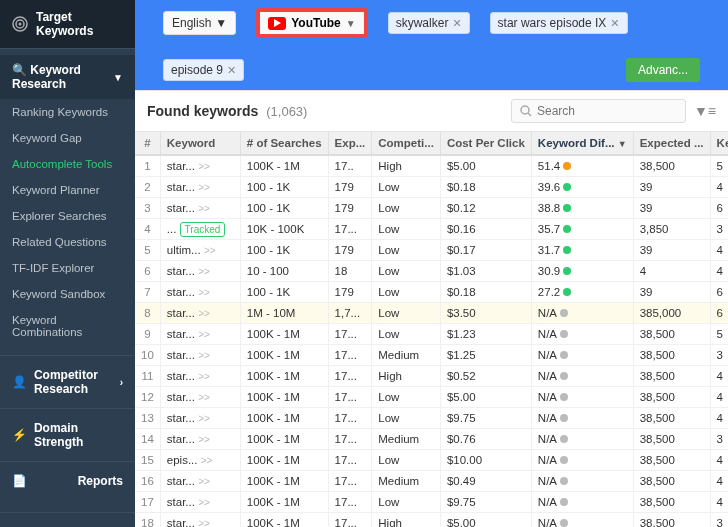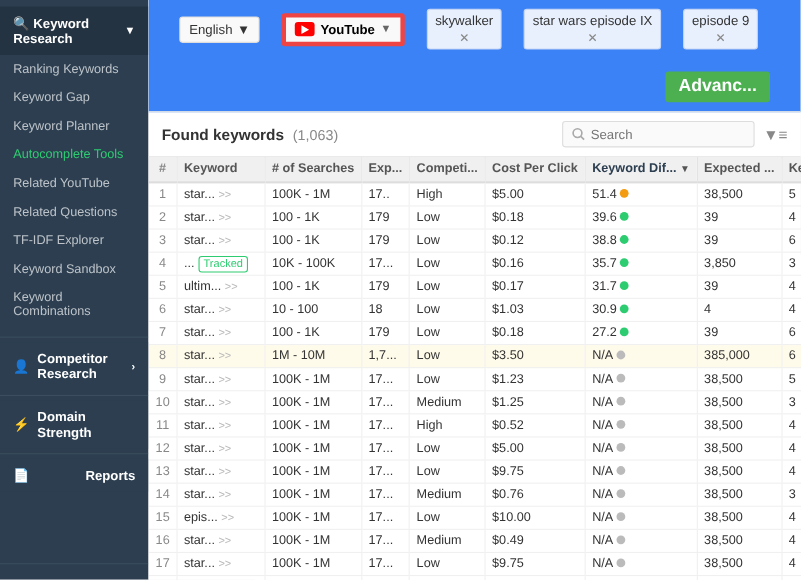--- a/index.html
+++ b/index.html
@@ -21,23 +21,23 @@
     .main { flex: 1; display: flex; flex-direction: column; height: 527px; overflow: hidden; background: #fff; }
 
     
     .topbar { display: flex; align-items: center; padding: 8px 28px; gap: 20px; border-bottom: 1px solid #e5e5e5; background: #3b82f6; flex-wrap: wrap; }
     .lang-selector { display: flex; align-items: center; gap: 4px; font-size: 12px; color: #333; cursor: pointer; padding: 4px 8px; border: 1px solid #ddd; border-radius: 3px; background: #f9f9f9; }
     .yt-badge { display: flex; align-items: center; gap: 5px; background: #f9f9f9; border: 4px solid #ef4444; border-radius: 3px; padding: 4px 8px; cursor: pointer; }
     .yt-icon { width: 18px; height: 13px; background: #ff0000; border-radius: 3px; display: flex; align-items: center; justify-content: center; }
     .yt-icon::after { content: ''; border-left: 7px solid #fff; border-top: 4px solid transparent; border-bottom: 4px solid transparent; }
     .yt-label { font-size: 12px; font-weight: bold; }
     .yt-dropdown { font-size: 10px; color: #666; }
-    .tag { display: flex; align-items: center; gap: 4px; background: #e8f0fe; border: 1px solid #c5d5f5; border-radius: 3px; padding: 3px 7px; font-size: 12px; color: #333; flex-direction: column; }
+    .tag { display: flex; align-items: center; gap: 4px; background: #e8f0fe; border: 1px solid #c5d5f5; border-radius: 3px; padding: 3px 7px; font-size: 12px; color: #333; }
     .tag-close { color: #888; cursor: pointer; font-size: 11px; line-height: 1; }
-    .advance-btn { margin-left: auto; background: #4CAF50; color: #fff; border: none; border-radius: 3px; padding: 5px 12px; cursor: pointer; font-size: 16px; font-weight: bold; }
+    .advance-btn { margin-left: auto; background: #4CAF50; color: #fff; border: none; border-radius: 3px; padding: 5px 12px; cursor: pointer; font-size: 12px; }
 
     
     .found-bar { display: flex; align-items: center; padding: 8px 12px; gap: 8px; border-bottom: 1px solid #e5e5e5; }
     .found-title { font-size: 14px; font-weight: bold; color: #333; }
     .found-count { color: #888; font-size: 13px; }
     .search-box { margin-left: auto; display: flex; align-items: center; border: 1px solid #ddd; border-radius: 3px; padding: 4px 8px; gap: 5px; background: #fafafa; }
     .search-box input { border: none; background: transparent; outline: none; font-size: 12px; width: 140px; color: #999; }
     .filter-icon { color: #888; font-size: 14px; cursor: pointer; }
 
     
@@ -61,40 +61,48 @@
     .dot-orange { background: #f39c12; }
     .dot-gray { background: #bbb; }
     .tracked-badge { border: 1px solid #2ecc71; color: #2ecc71; border-radius: 3px; padding: 1px 4px; font-size: 10px; }
     .sort-arrow { color: #555; font-size: 9px; }
     th.sort-active { color: #2c3e50; }
   </style>
 </head>
 <body>
 
 <nav class="sidebar">
+  <div class="sidebar-header">
+    <svg width="16" height="16" viewBox="0 0 16 16" fill="none">
+      <circle cx="8" cy="8" r="7" stroke="#aaa" stroke-width="1.5" fill="none"></circle>
+      <circle cx="8" cy="8" r="4" stroke="#aaa" stroke-width="1.5" fill="none"></circle>
+      <circle cx="8" cy="8" r="1.5" fill="#aaa"></circle>
+    </svg>
+    <span>Target Keywords</span>
+  </div>
 
   <div class="sidebar-section">
     <div class="sidebar-item section-header">
       <span>🔍 Keyword Research</span>
       <span class="arrow">▼</span>
     </div>
     <div class="sidebar-item">
       <span>Ranking Keywords</span>
     </div>
     <div class="sidebar-item">
       <span>Keyword Gap</span>
     </div>
-    <div class="sidebar-item">
-      <span>Keyword Planner</span>
-    </div>
     <div class="sidebar-item green">
       <span>Autocomplete Tools</span>
     </div>
     <div class="sidebar-item">
-      <span>Related YouTube</span>
+      <span>Keyword Planner</span>
+    </div>
+    <div class="sidebar-item">
+      <span>Explorer Searches</span>
     </div>
     <div class="sidebar-item">
       <span>Related Questions</span>
     </div>
     <div class="sidebar-item">
       <span>TF-IDF Explorer</span>
     </div>
     <div class="sidebar-item">
       <span>Keyword Sandbox</span>
     </div>

